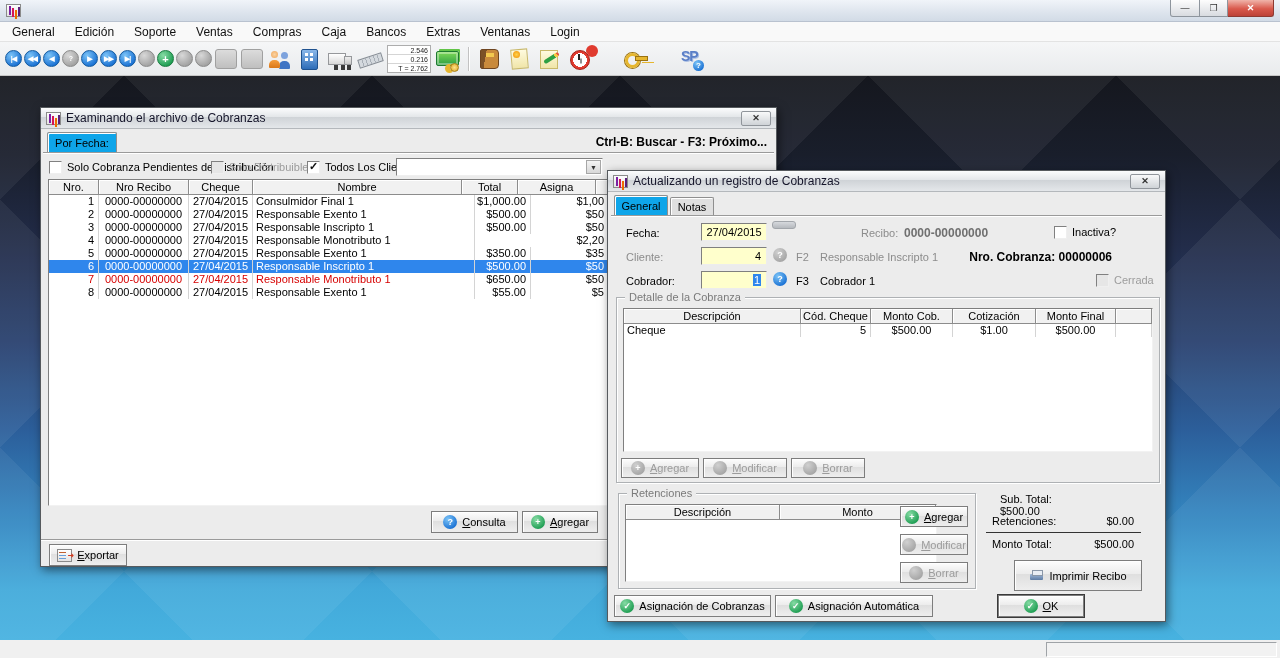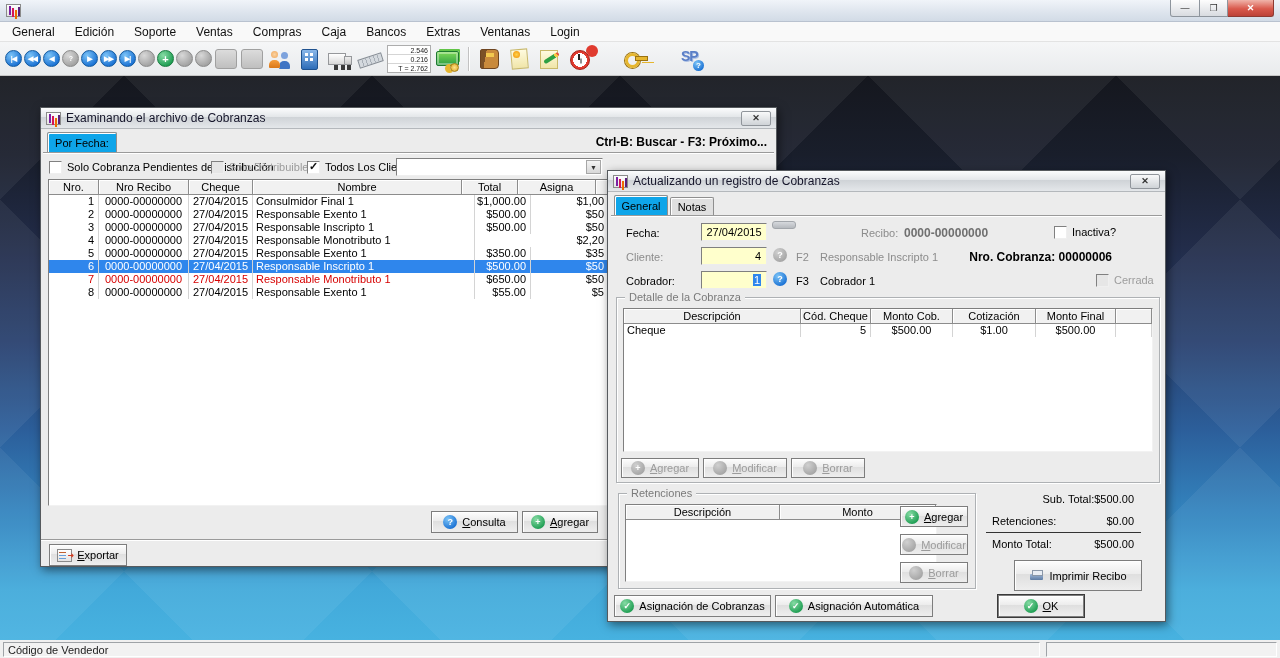--- a/index.html
+++ b/index.html
@@ -471,21 +471,21 @@
       <button class="btn disabled" style="left:281px; top:40px; width:68px; height:21px;">
         <span class="circ gray"></span>
         <span><u>M</u>odificar</span>
       </button>
       <button class="btn disabled" style="left:281px; top:68px; width:68px; height:21px;">
         <span class="circ gray"></span>
         <span><u>B</u>orrar</span>
       </button>
     </div>
 
-    <div style="position:absolute; left:384px; top:322px; width:142px; display:flex; justify-content:flex-end;">
+    <div style="position:absolute; left:392px; top:322px; width:142px; display:flex; justify-content:center;flex-direction:column;">
       <span>Sub. Total:</span>
       <span>$500.00</span>
     </div>
     <div style="position:absolute; left:384px; top:344px; width:142px; display:flex; justify-content:space-between;">
       <span>Retenciones:</span>
       <span>$0.00</span>
     </div>
     <div style="position:absolute; left:378px; top:361px; width:155px; border-top:1px solid #333;"></div>
     <div style="position:absolute; left:384px; top:367px; width:142px; display:flex; justify-content:space-between;">
       <span>Monto Total:</span>
@@ -504,17 +504,16 @@
       <span class="circ green">✓</span>
       <span>Asignación Automática</span>
     </button>
     <button class="btn default" style="left:390px; top:424px; width:86px; height:22px;">
       <span class="circ green">✓</span>
       <span><u>O</u>K</span>
     </button>
   </div>
 
   <div class="statusbar">
-    <div class="spanel" style="left:3px; width:1037px;">Código de Vendedor</div>
     <div class="spanel" style="left:1046px; width:231px;"></div>
   </div>
 
 </div>
 
 </body></html>

